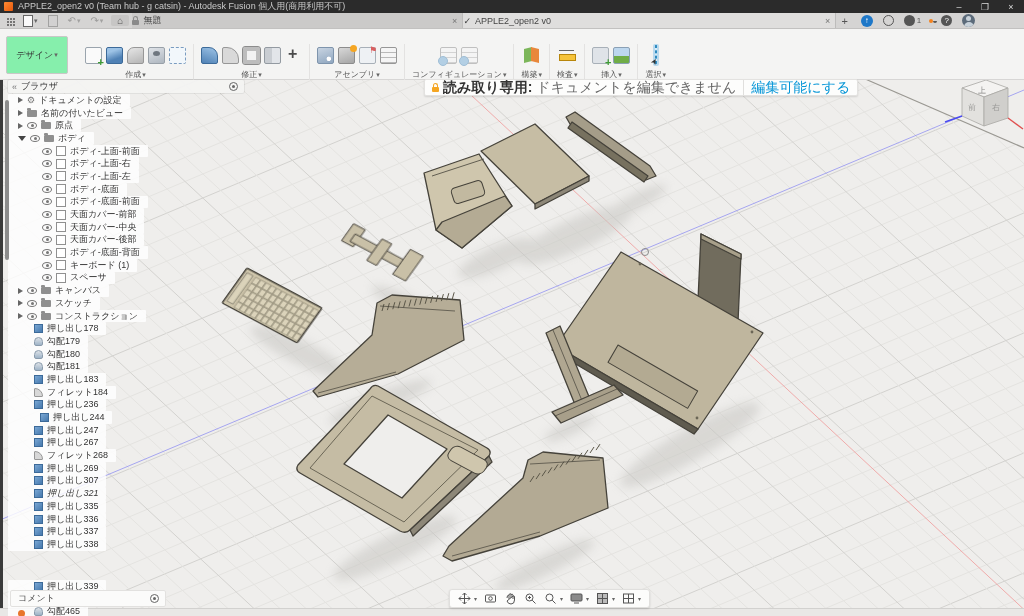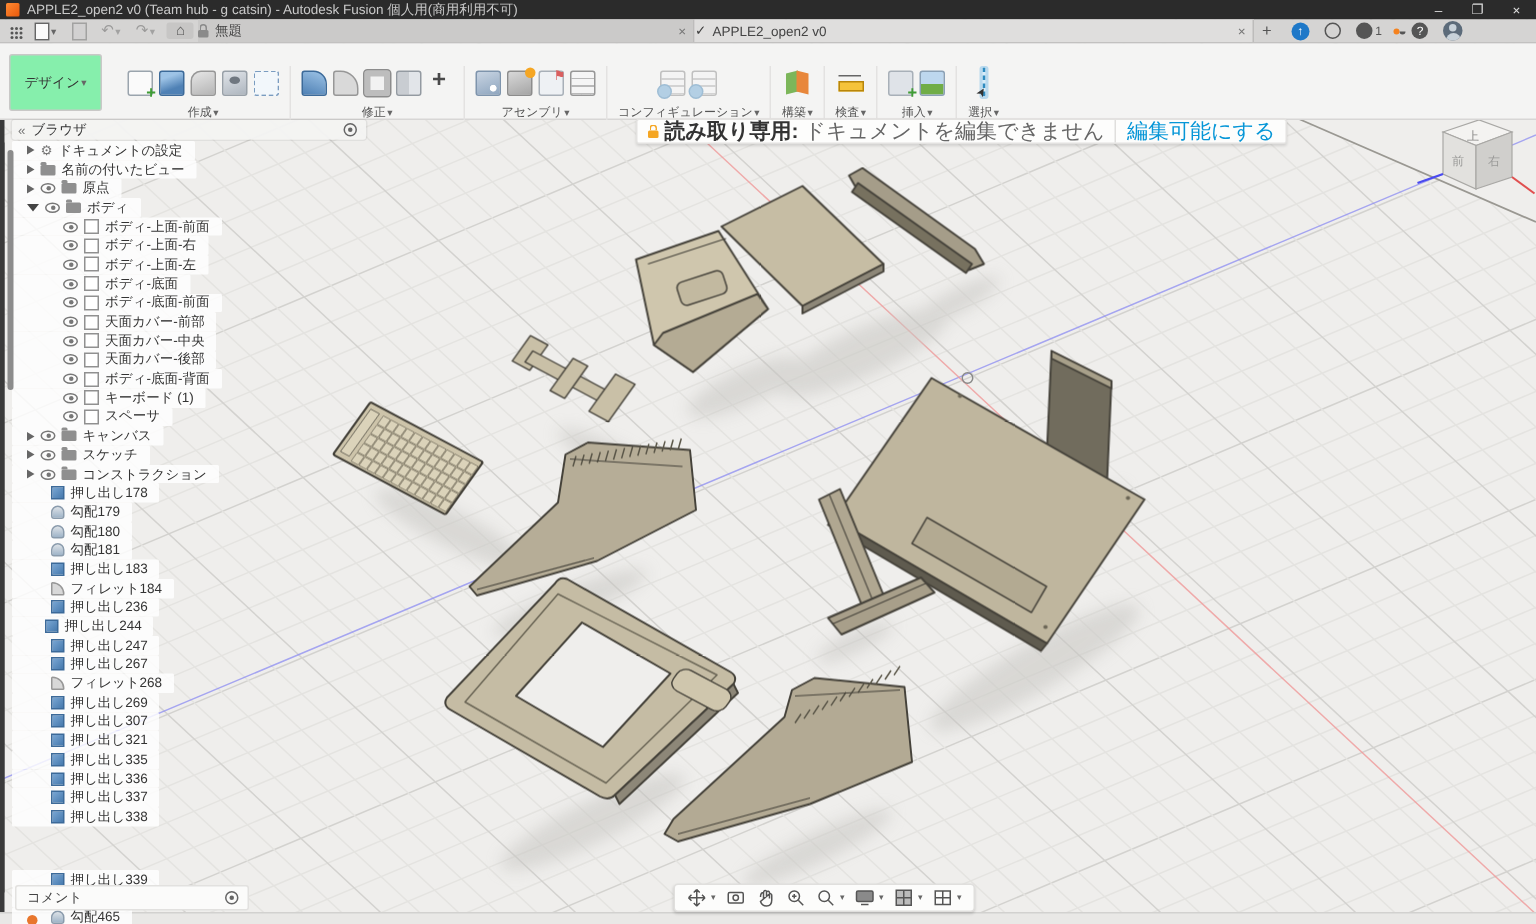--- a/index.html
+++ b/index.html
@@ -709,21 +709,21 @@
         <span>押し出し183</span>
       </div>
       <div class="trow" style="padding-left: 26px;">
         <span class="fi fi-fillet"></span>
         <span>フィレット184</span>
       </div>
       <div class="trow" style="padding-left: 26px;">
         <span class="fi fi-extrude"></span>
         <span>押し出し236</span>
       </div>
-      <div class="trow" style="padding-left: 22px;">
+      <div class="trow" style="padding-left: 32px;">
         <span class="fi fi-extrude"></span>
         <span>押し出し244</span>
       </div>
       <div class="trow" style="padding-left: 26px;">
         <span class="fi fi-extrude"></span>
         <span>押し出し247</span>
       </div>
       <div class="trow" style="padding-left: 26px;">
         <span class="fi fi-extrude"></span>
         <span>押し出し267</span>
@@ -733,21 +733,21 @@
         <span>フィレット268</span>
       </div>
       <div class="trow" style="padding-left: 26px;">
         <span class="fi fi-extrude"></span>
         <span>押し出し269</span>
       </div>
       <div class="trow" style="padding-left: 26px;">
         <span class="fi fi-extrude"></span>
         <span>押し出し307</span>
       </div>
-      <div class="trow" style="padding-left: 26px;">
+      <div class="trow" style="padding-left: 26px; font-style: italic;">
         <span class="fi fi-extrude"></span>
         <span>押し出し321</span>
       </div>
       <div class="trow" style="padding-left: 26px;">
         <span class="fi fi-extrude"></span>
         <span>押し出し335</span>
       </div>
       <div class="trow" style="padding-left: 26px;">
         <span class="fi fi-extrude"></span>
         <span>押し出し336</span>

